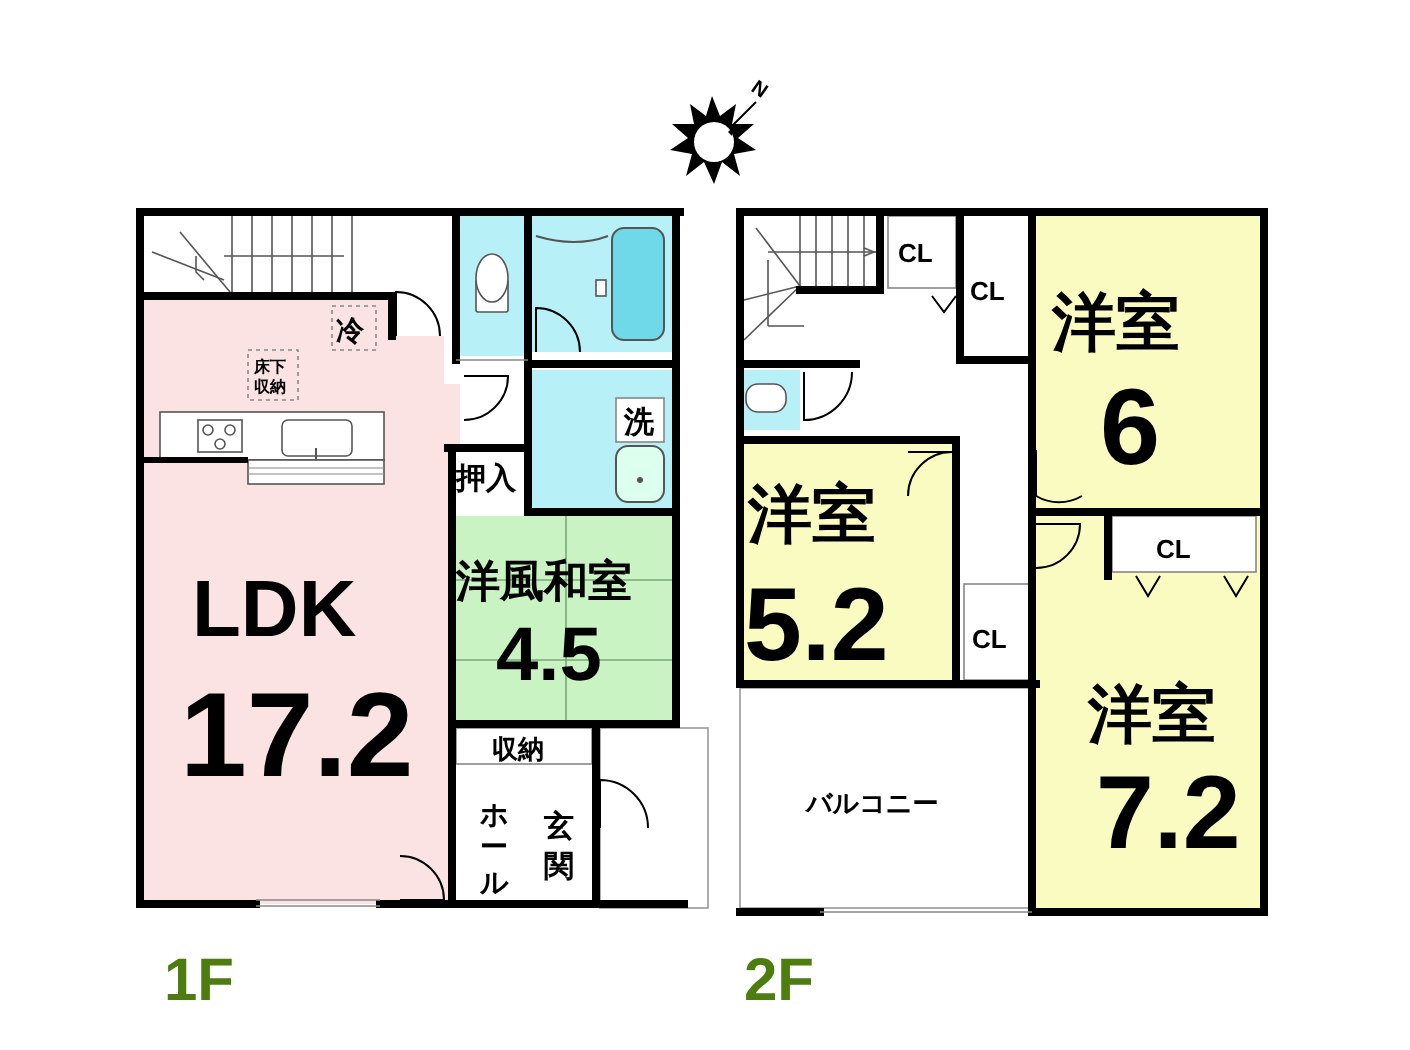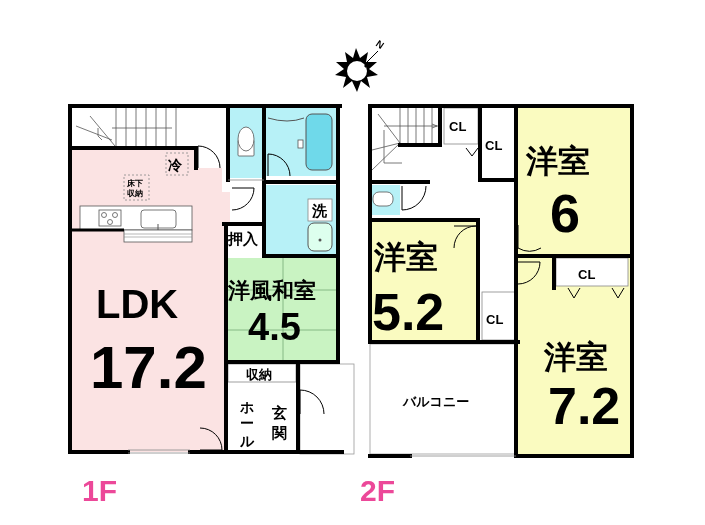--- a/index.html
+++ b/index.html
@@ -1,20 +1,20 @@
 <!DOCTYPE html>
 <html><head>
 <meta charset="utf-8">
 <style>
   html, body { margin: 0; padding: 0; background: #ffffff; }
   body { width: 705px; height: 525px; position: relative; overflow: hidden; font-family: "DejaVu Sans", "Liberation Sans", sans-serif; }
   #plan { position: absolute; left: 0; top: 0; }
   .room-label { font-family: "Liberation Sans", "DejaVu Sans", sans-serif; font-weight: bold; fill: #000; }
   .jp { font-family: "DejaVu Sans", sans-serif; font-weight: bold; fill: #000; }
-  .floor-label { position: absolute; font-family: "Liberation Sans", sans-serif; font-weight: bold; font-size: 30px; color: #ec4899; }
+  .floor-label { position: absolute; font-family: "Liberation Sans", sans-serif; font-weight: bold; font-size: 30px; color: #4d7c0f; }
 </style>
 </head>
 <body>
 
 <svg id="plan" width="705" height="525" viewBox="0 0 705 525" xmlns="http://www.w3.org/2000/svg">
 
   <g>
     <polygon points="356,48 360,58 368,52 366,62 377,62 369,69 378,75 367,77 370,88 361,81 357,92 352,81 343,88 346,77 335,75 344,69 336,62 347,62 345,52 353,58" fill="#000"></polygon>
     <circle cx="357" cy="71" r="10" fill="#fff"></circle>
     <polygon points="364,66 367,63 366,68" fill="#000"></polygon>
@@ -202,13 +202,13 @@
 
   <text x="526" y="172" font-size="32" class="jp">洋室</text>
   <text x="550" y="232" font-size="54" class="room-label">6</text>
   <text x="374" y="268" font-size="32" class="jp">洋室</text>
   <text x="372" y="330" font-size="52" class="room-label">5.2</text>
   <text x="544" y="368" font-size="32" class="jp">洋室</text>
   <text x="548" y="424" font-size="52" class="room-label">7.2</text>
 </svg>
 
 <div class="floor-label" style="left:82px; top:474px;">1F</div>
-<div class="floor-label" style="left:360px; top:474px;">2F</div>
+<div class="floor-label" style="left:372px; top:474px;">2F</div>
 
 </body></html>

